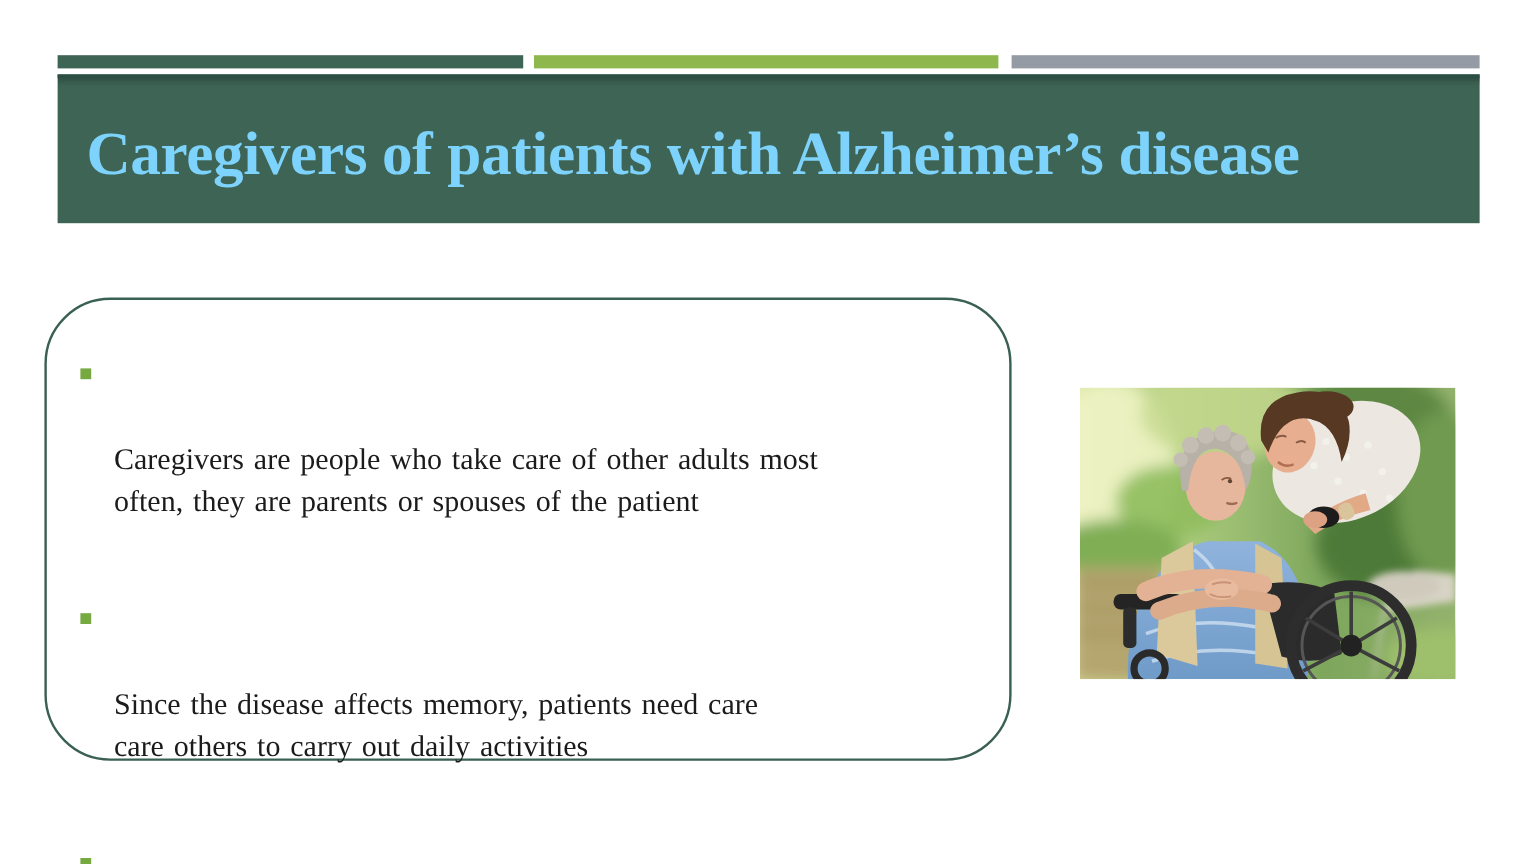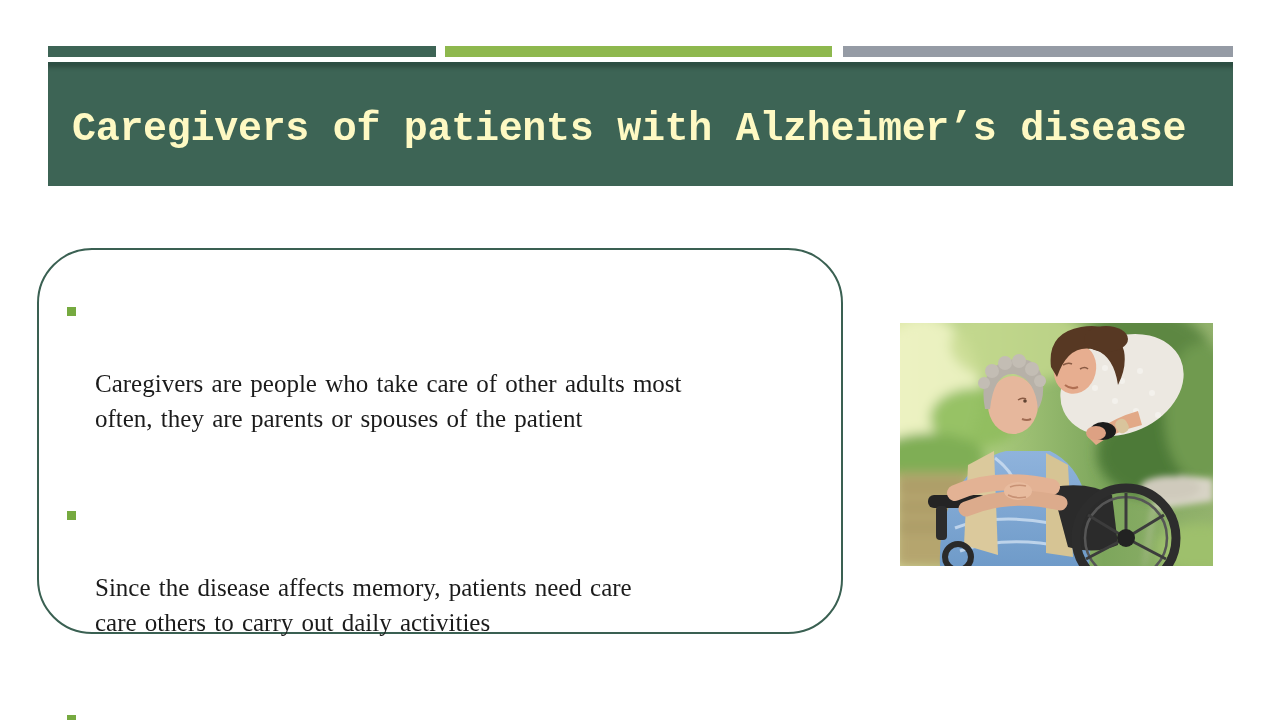--- a/index.html
+++ b/index.html
@@ -7,22 +7,22 @@
          font-family:"Liberation Serif", serif;}
   
   .bar{position:absolute;top:46px;height:11px;}
   .bar-dark{left:48px;width:388px;background:#3d6455;}
   .bar-light{left:445px;width:387px;background:#8eb84e;}
   .bar-gray{left:843px;width:390px;background:#959ba5;}
   
   .band{position:absolute;left:48px;top:62px;width:1185px;height:124px;background:#3d6455;
         border-top:3px solid #2c4e43;box-shadow:inset 0 6px 5px -4px rgba(0,0,0,.28);
         display:flex;align-items:center;box-sizing:border-box;}
-  .band h1{margin:0;padding:8px 0 0 24px;color:#fef9c3;font-size:40px;font-weight:700;
-           letter-spacing:-0.3px;line-height:1.1;font-family:Liberation Mono, monospace;}
+  .band h1{margin:0;padding:8px 0 0 24px;color:#7dd3fc;font-size:51px;font-weight:700;
+           letter-spacing:-0.3px;line-height:1.1;}
   
   .content-box{position:absolute;left:37px;top:248px;width:806px;height:386px;background:#ffffff;
                border:2px solid #3a6052;border-radius:55px;box-sizing:border-box;
                padding:46px 36px 0 28px;}
   ul.bullets{list-style:none;margin:0;padding:0;}
   ul.bullets li{position:relative;padding-left:28px;margin:0 0 64px 0;
                 font-size:25px;line-height:35px;color:#1b1b1b;
                 white-space:pre-line;word-spacing:2px;}
   ul.bullets li:last-child{margin-bottom:0;}
   .marker{position:absolute;left:0;top:11px;width:9px;height:9px;background:#76aa40;}

